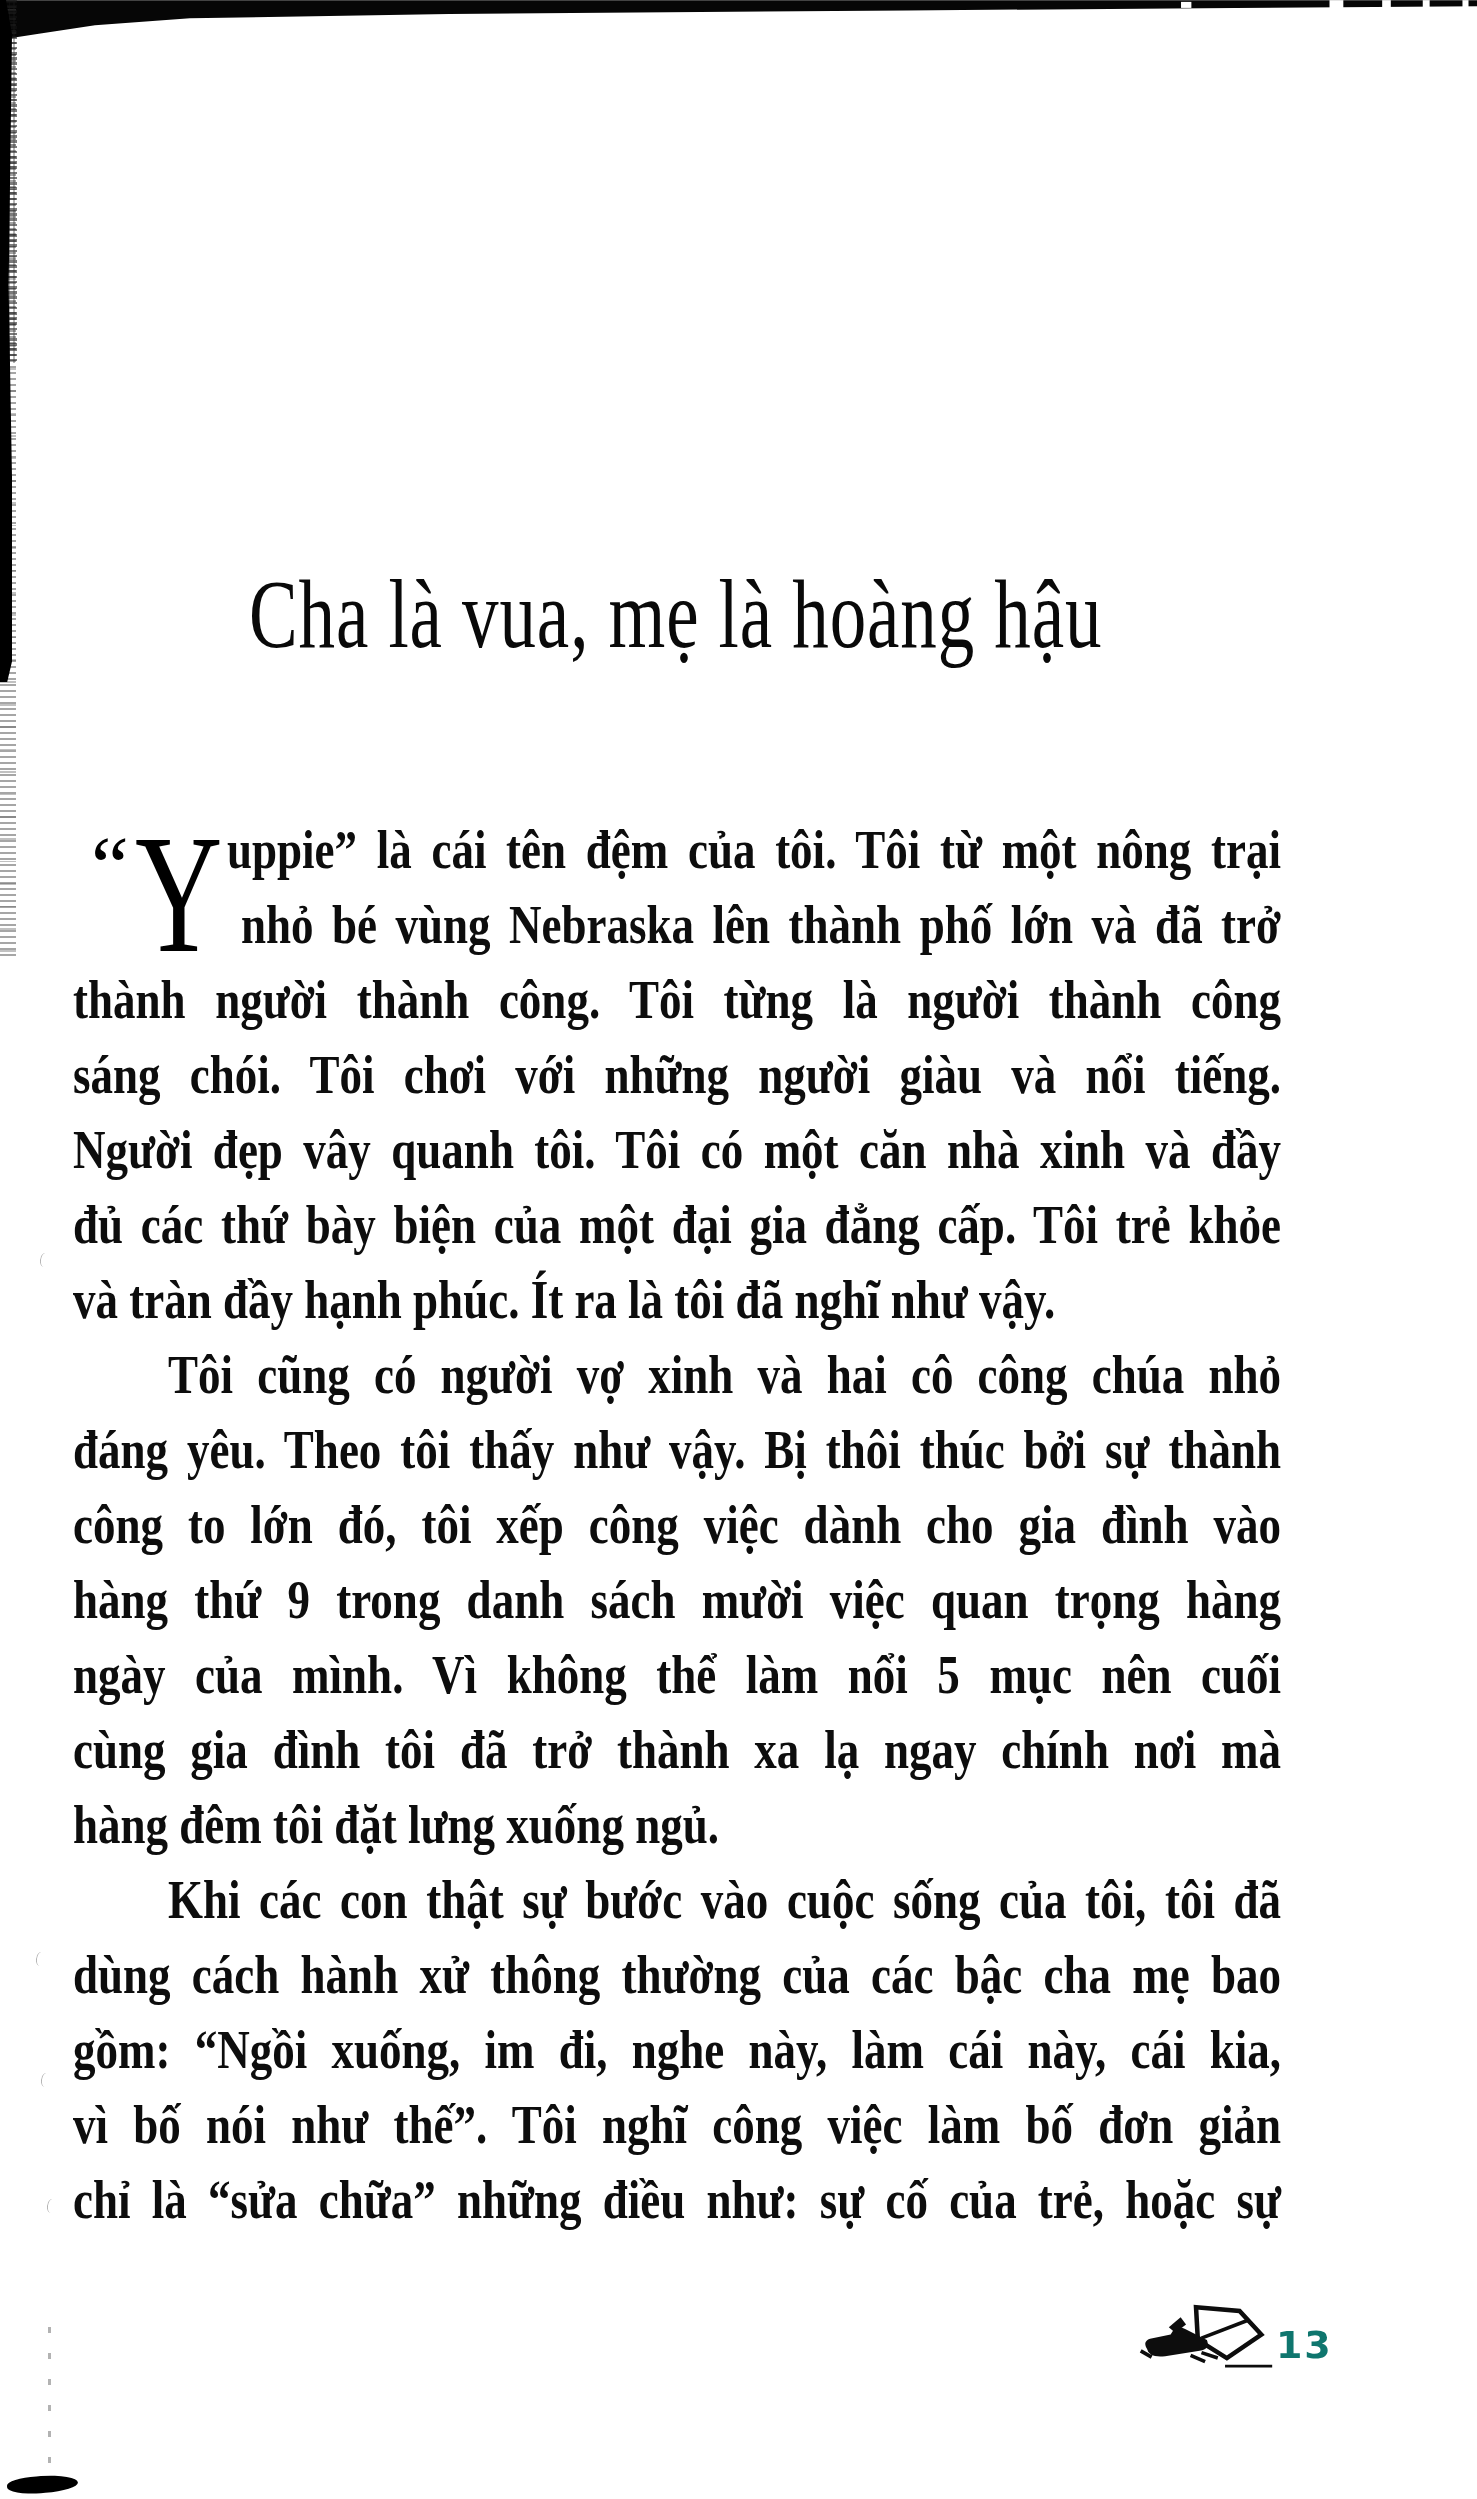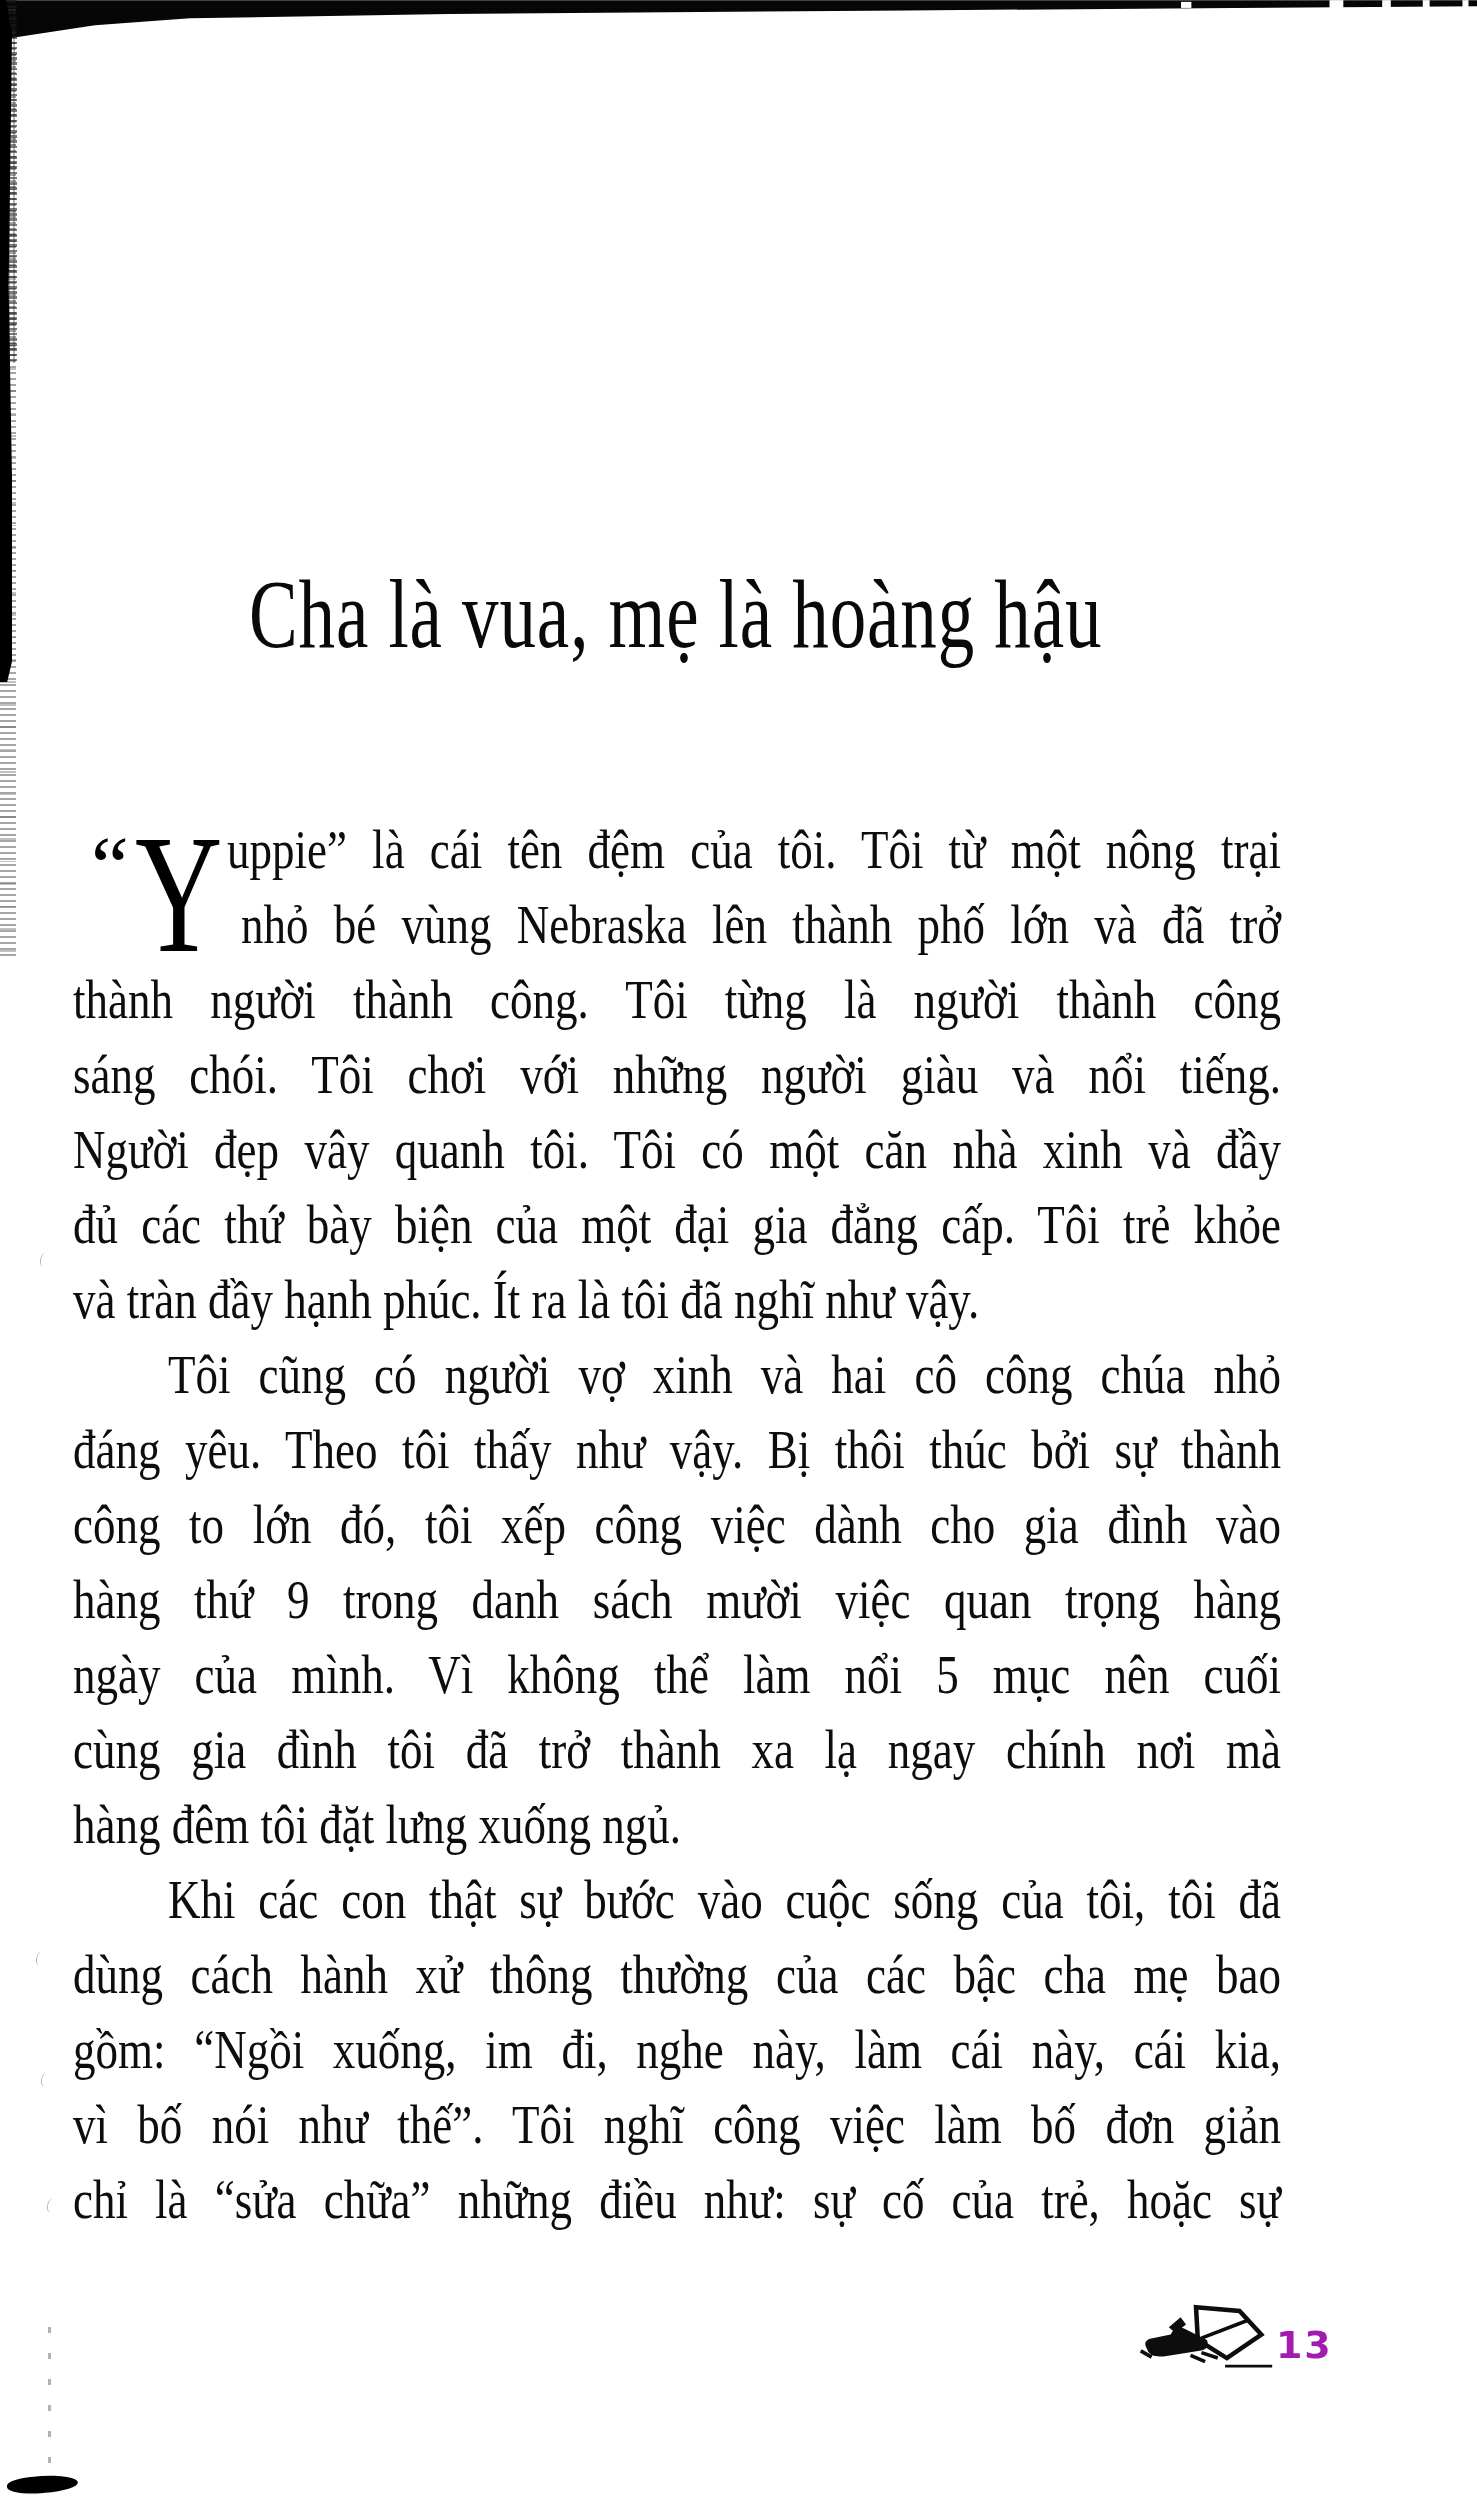--- a/index.html
+++ b/index.html
@@ -40,21 +40,21 @@
   .margin-squiggle{
     position:absolute;width:7.8px;height:14px;border-left:1.7px solid #6a6a6a;
     border-radius:60% 0 0 60%;opacity:.55;transform:rotate(8deg);
   }
   
   .chapter-title{
     position:absolute;left:249px;top:563px;
     font-size:73px;line-height:1.1;letter-spacing:0.9px;white-space:nowrap;
     transform:scaleY(1.32);transform-origin:0 0;color:#090909;
   }
-  .body-block{position:absolute;left:73px;top:813px;width:1208px;}
+  .body-block{position:absolute;left:73px;top:813px;width:1208px;font-weight:bold;}
   .text-line{
     height:75px;line-height:75px;font-size:45px;white-space:nowrap;
     transform:scaleY(1.22);transform-origin:0 50%;color:#0d0d0d;
   }
   .text-line.just{white-space:normal;text-align:justify;text-align-last:justify;}
   .l-first{padding-left:154px;}
   .l-second{padding-left:168px;}
   .l-indent{text-indent:95px;}
   .l-end{text-align:left;}
   .dropcap-quote{
@@ -63,21 +63,21 @@
   .dropcap-letter{
     position:absolute;left:135px;top:810px;font-size:121px;line-height:1;color:#000;
     transform:scaleY(1.4);transform-origin:0 0;
   }
   
   .footer{position:absolute;left:1138px;top:2298px;width:224px;height:78px;}
   .ornament{position:absolute;left:0;top:0;}
   .page-number{
     position:absolute;left:138px;top:28px;
     font-family:"DejaVu Sans","Liberation Sans",sans-serif;
-    font-weight:bold;font-size:38px;line-height:1;color:#a21caf;letter-spacing:1.7px;
+    font-weight:bold;font-size:38px;line-height:1;color:#0f766e;letter-spacing:1.7px;
   }
 </style>
 </head>
 <body>
 
 <div class="top-scan-bar">
   <svg width="1478" height="40" viewBox="0 0 1712 46">
     <path d="M0,0 H1712 V7 L1430,9 L1050,12 L520,16 L220,21 L110,29 L45,39 L0,46 Z" fill="#060606"></path>
     <rect x="1540" y="0" width="16" height="11" fill="#ffffff"></rect>
     <rect x="1601" y="0" width="10" height="10" fill="#ffffff"></rect>

